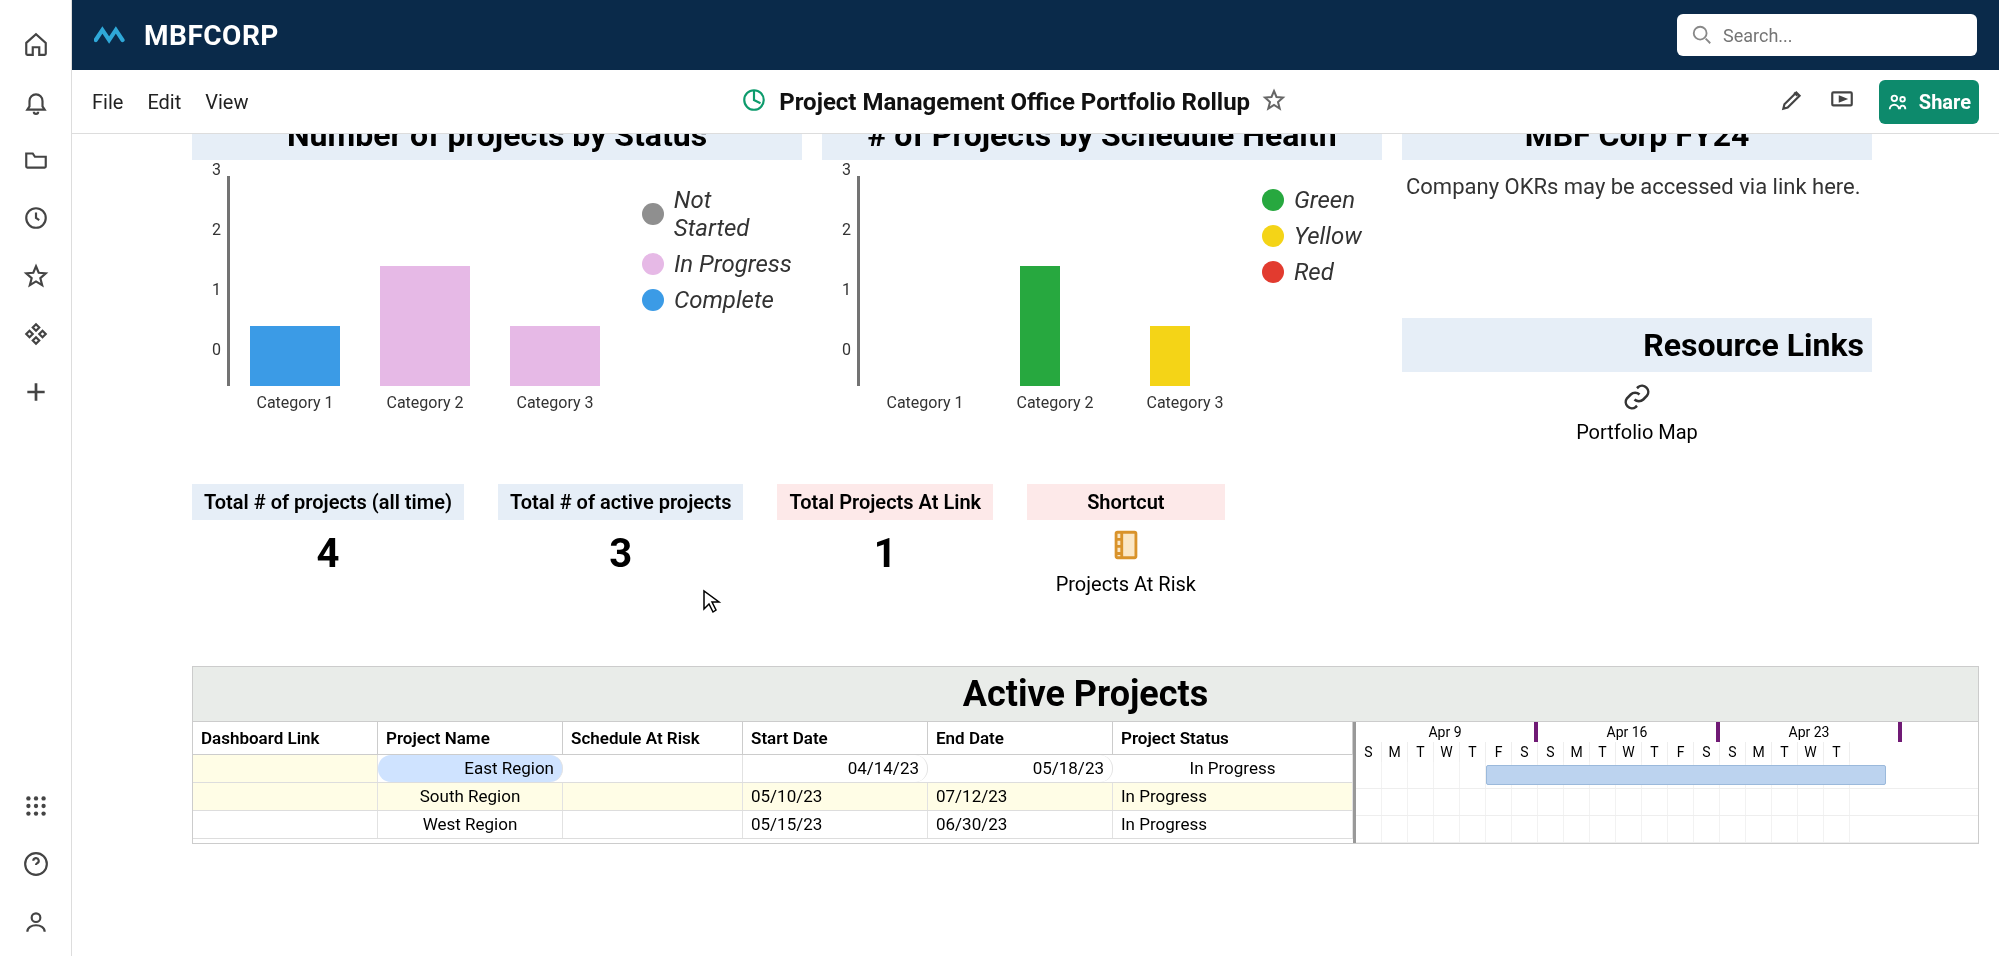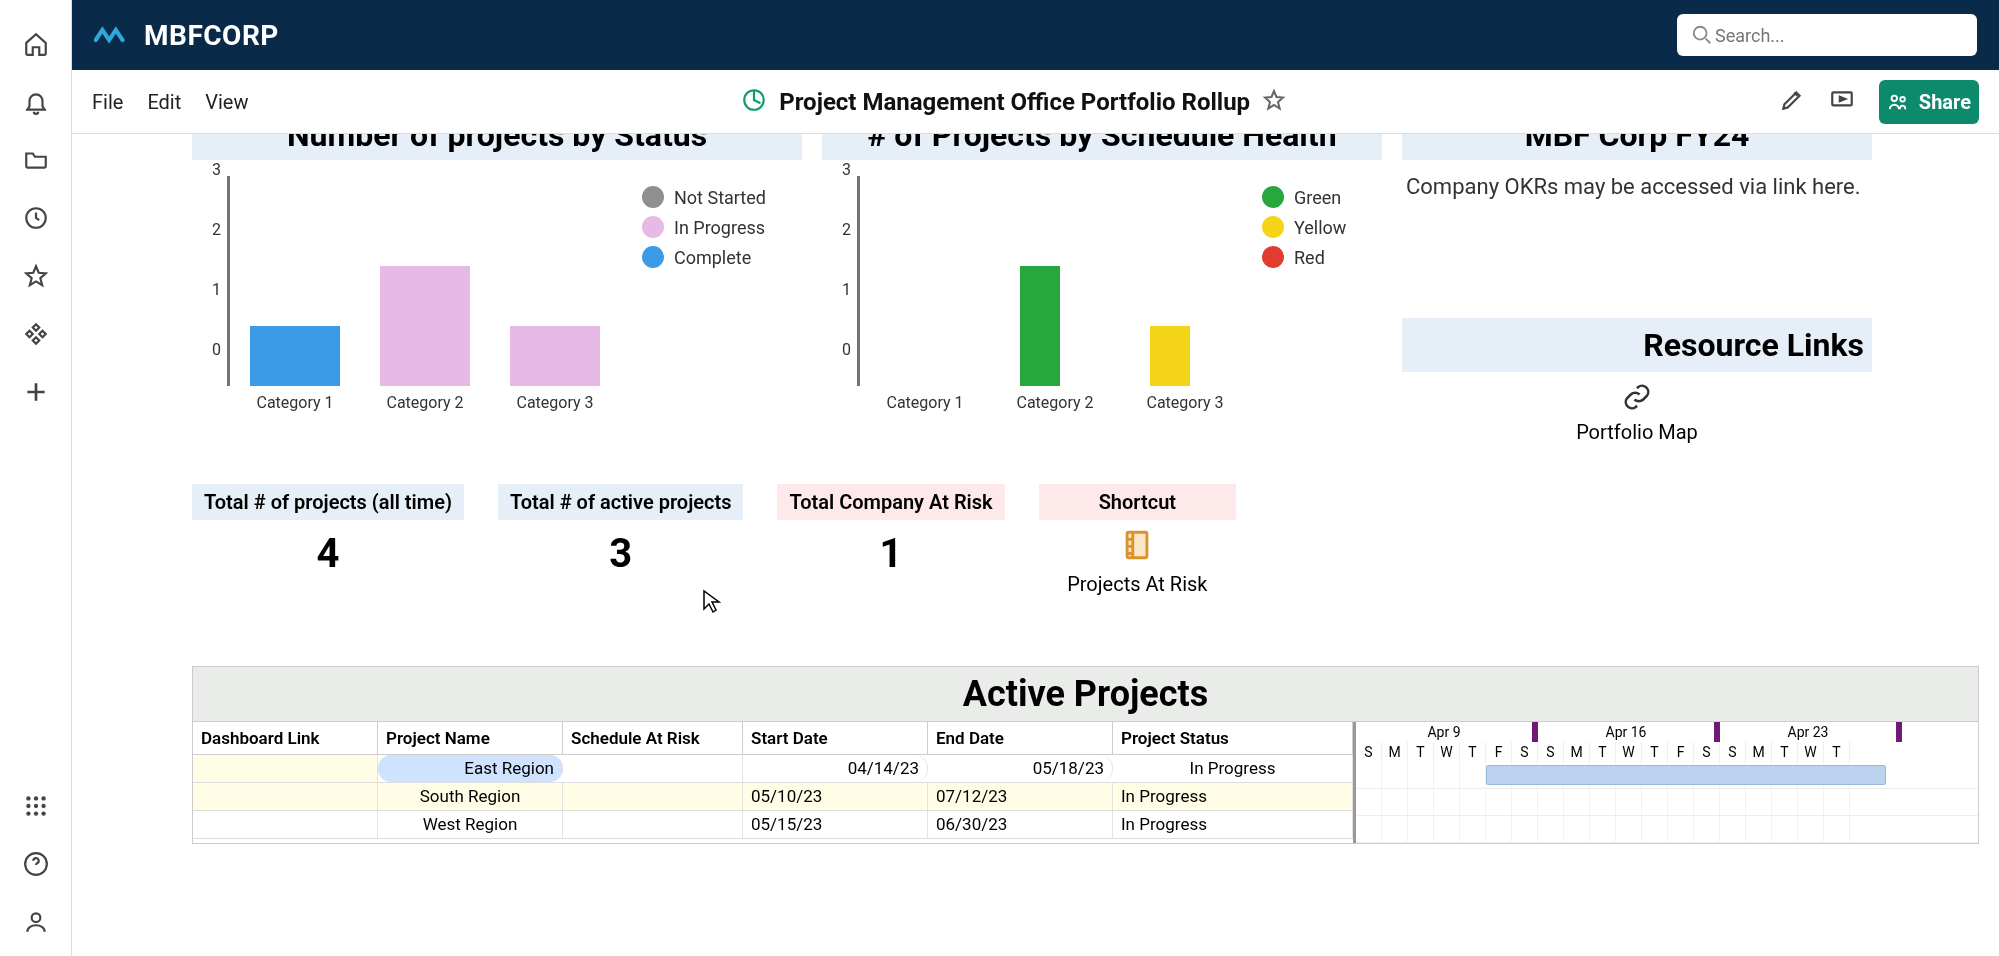--- a/index.html
+++ b/index.html
@@ -22,21 +22,21 @@
 .topbar {
   height: 70px; background: #0a2a4a;
   display: flex; align-items: center; padding: 0 22px;
   gap: 14px;
 }
 .logo { display: flex; align-items: center; gap: 8px; color: #fff; font-weight: 700; font-size: 28px; letter-spacing: 0.5px; }
 .logo-mark { width: 42px; height: 24px; }
 .topbar-spacer { flex: 1; }
 .search-box {
   background: #fff; border-radius: 6px; height: 42px;
-  display: flex; align-items: center; padding: 0 14px; gap: 2px;
+  display: flex; align-items: center; padding: 0 14px; gap: 10px;
   width: 300px;
 }
 .search-box input { border: none; outline: none; font-size: 18px; flex: 1; background: transparent; }
 .search-box svg { color: #888; }
 
 
 .doc-toolbar {
   height: 64px; background: #fff; border-bottom: 1px solid #ddd;
   display: flex; align-items: center; padding: 0 20px; gap: 24px;
 }
@@ -78,21 +78,21 @@
 .plot-body {
   position: absolute; left: 35px; right: 0; top: 10px; bottom: 30px;
   border-left: 3px solid #737373;
   padding-left: 13px;
 }
 .bar-group { position: absolute; bottom: 0; width: 90px; display:flex; justify-content:center; }
 .bar { width: 90px; }
 .x-label { position: absolute; bottom: -26px; width: 120px; text-align: center; font-size: 16px; color: #333; left: -15px; }
 
 .legend { display: flex; flex-direction: column; gap: 8px; padding: 20px 10px 0 0; width: 160px; }
-.legend-item { display:flex; align-items:center; gap:10px; font-size:18px; color:#333; }
+.legend-item { display:flex; align-items:center; gap:10px; font-size:24px; color:#333;font-style:italic; }
 .legend-swatch { width: 22px; height: 22px; border-radius: 50%; }
 
 .side-panel { width: 470px; }
 .side-text { font-size: 22px; color: #333; padding: 6px 4px; line-height:1.35; }
 .resource-heading { font-size: 32px; font-weight:700; background:#e6eef7; text-align:right; padding:8px; margin-top: 110px; }
 .resource-link { display:flex; flex-direction:column; align-items:center; gap:8px; margin-top:10px; font-size:20px; }
 .resource-link svg { color:#333; }
 
 
 .metrics-row { display:flex; gap: 34px; margin-top: 40px; align-items:flex-start; }
@@ -121,21 +121,21 @@
 .td.center { justify-content:center; }
 .td.right { justify-content:flex-end;border-radius:13px; }
 .row-hl .td { background:#fffde6; }
 .row-hl .td.col-dash { background:#fffde6; }
 .row-sel .td.col-name { background:#cfe3ff; }
 .row-sel .td.col-dash { background:#fffde6; }
 
 
 .gantt-head { font-size:14px; }
 .gantt-months { display:flex; }
-.gantt-month { text-align:center; border-right:6px solid #701a75; padding:2px 0; }
+.gantt-month { text-align:center; border-right:4px solid #701a75; padding:2px 0; }
 .gantt-days { display:flex; }
 .gantt-day { width:26px; text-align:center; border-right:1px solid #eee; padding:2px 0; font-size:14px; }
 .gantt-body-row { display:flex; height:27px; border-bottom:1px solid #eee; position:relative; }
 .gantt-cell { width:26px; border-right:1px solid #f2f2f2; }
 .gantt-bar { position:absolute; top:3px; height:20px; background:#bcd3ef; border:1px solid #9bb9db; border-radius:2px; }
 
 .cursor-arrow {
   position: absolute; pointer-events: none;
 }
 
@@ -373,21 +373,21 @@
       <div class="metrics-row">
         <div class="metric-card">
           <div class="metric-label">Total # of projects (all time)</div>
           <div class="metric-value">4</div>
         </div>
         <div class="metric-card">
           <div class="metric-label">Total # of active projects</div>
           <div class="metric-value">3</div>
         </div>
         <div class="metric-card">
-          <div class="metric-label risk">Total Company At Risk</div>
+          <div class="metric-label risk">Total Projects At Link</div>
           <div class="metric-value">1</div>
         </div>
         <div class="metric-card">
           <div class="metric-label shortcut">Shortcut</div>
           <div class="shortcut-icon">
             <svg width="34" height="34" viewBox="0 0 24 24" fill="none" stroke="#d9932b" stroke-width="2">
                 <rect x="5" y="3" width="14" height="18" rx="1" fill="#fbe7c6"></rect>
                 <path d="M9 3v18M5 8h3M5 13h3M5 18h3"></path>
               </svg>
           </div>

